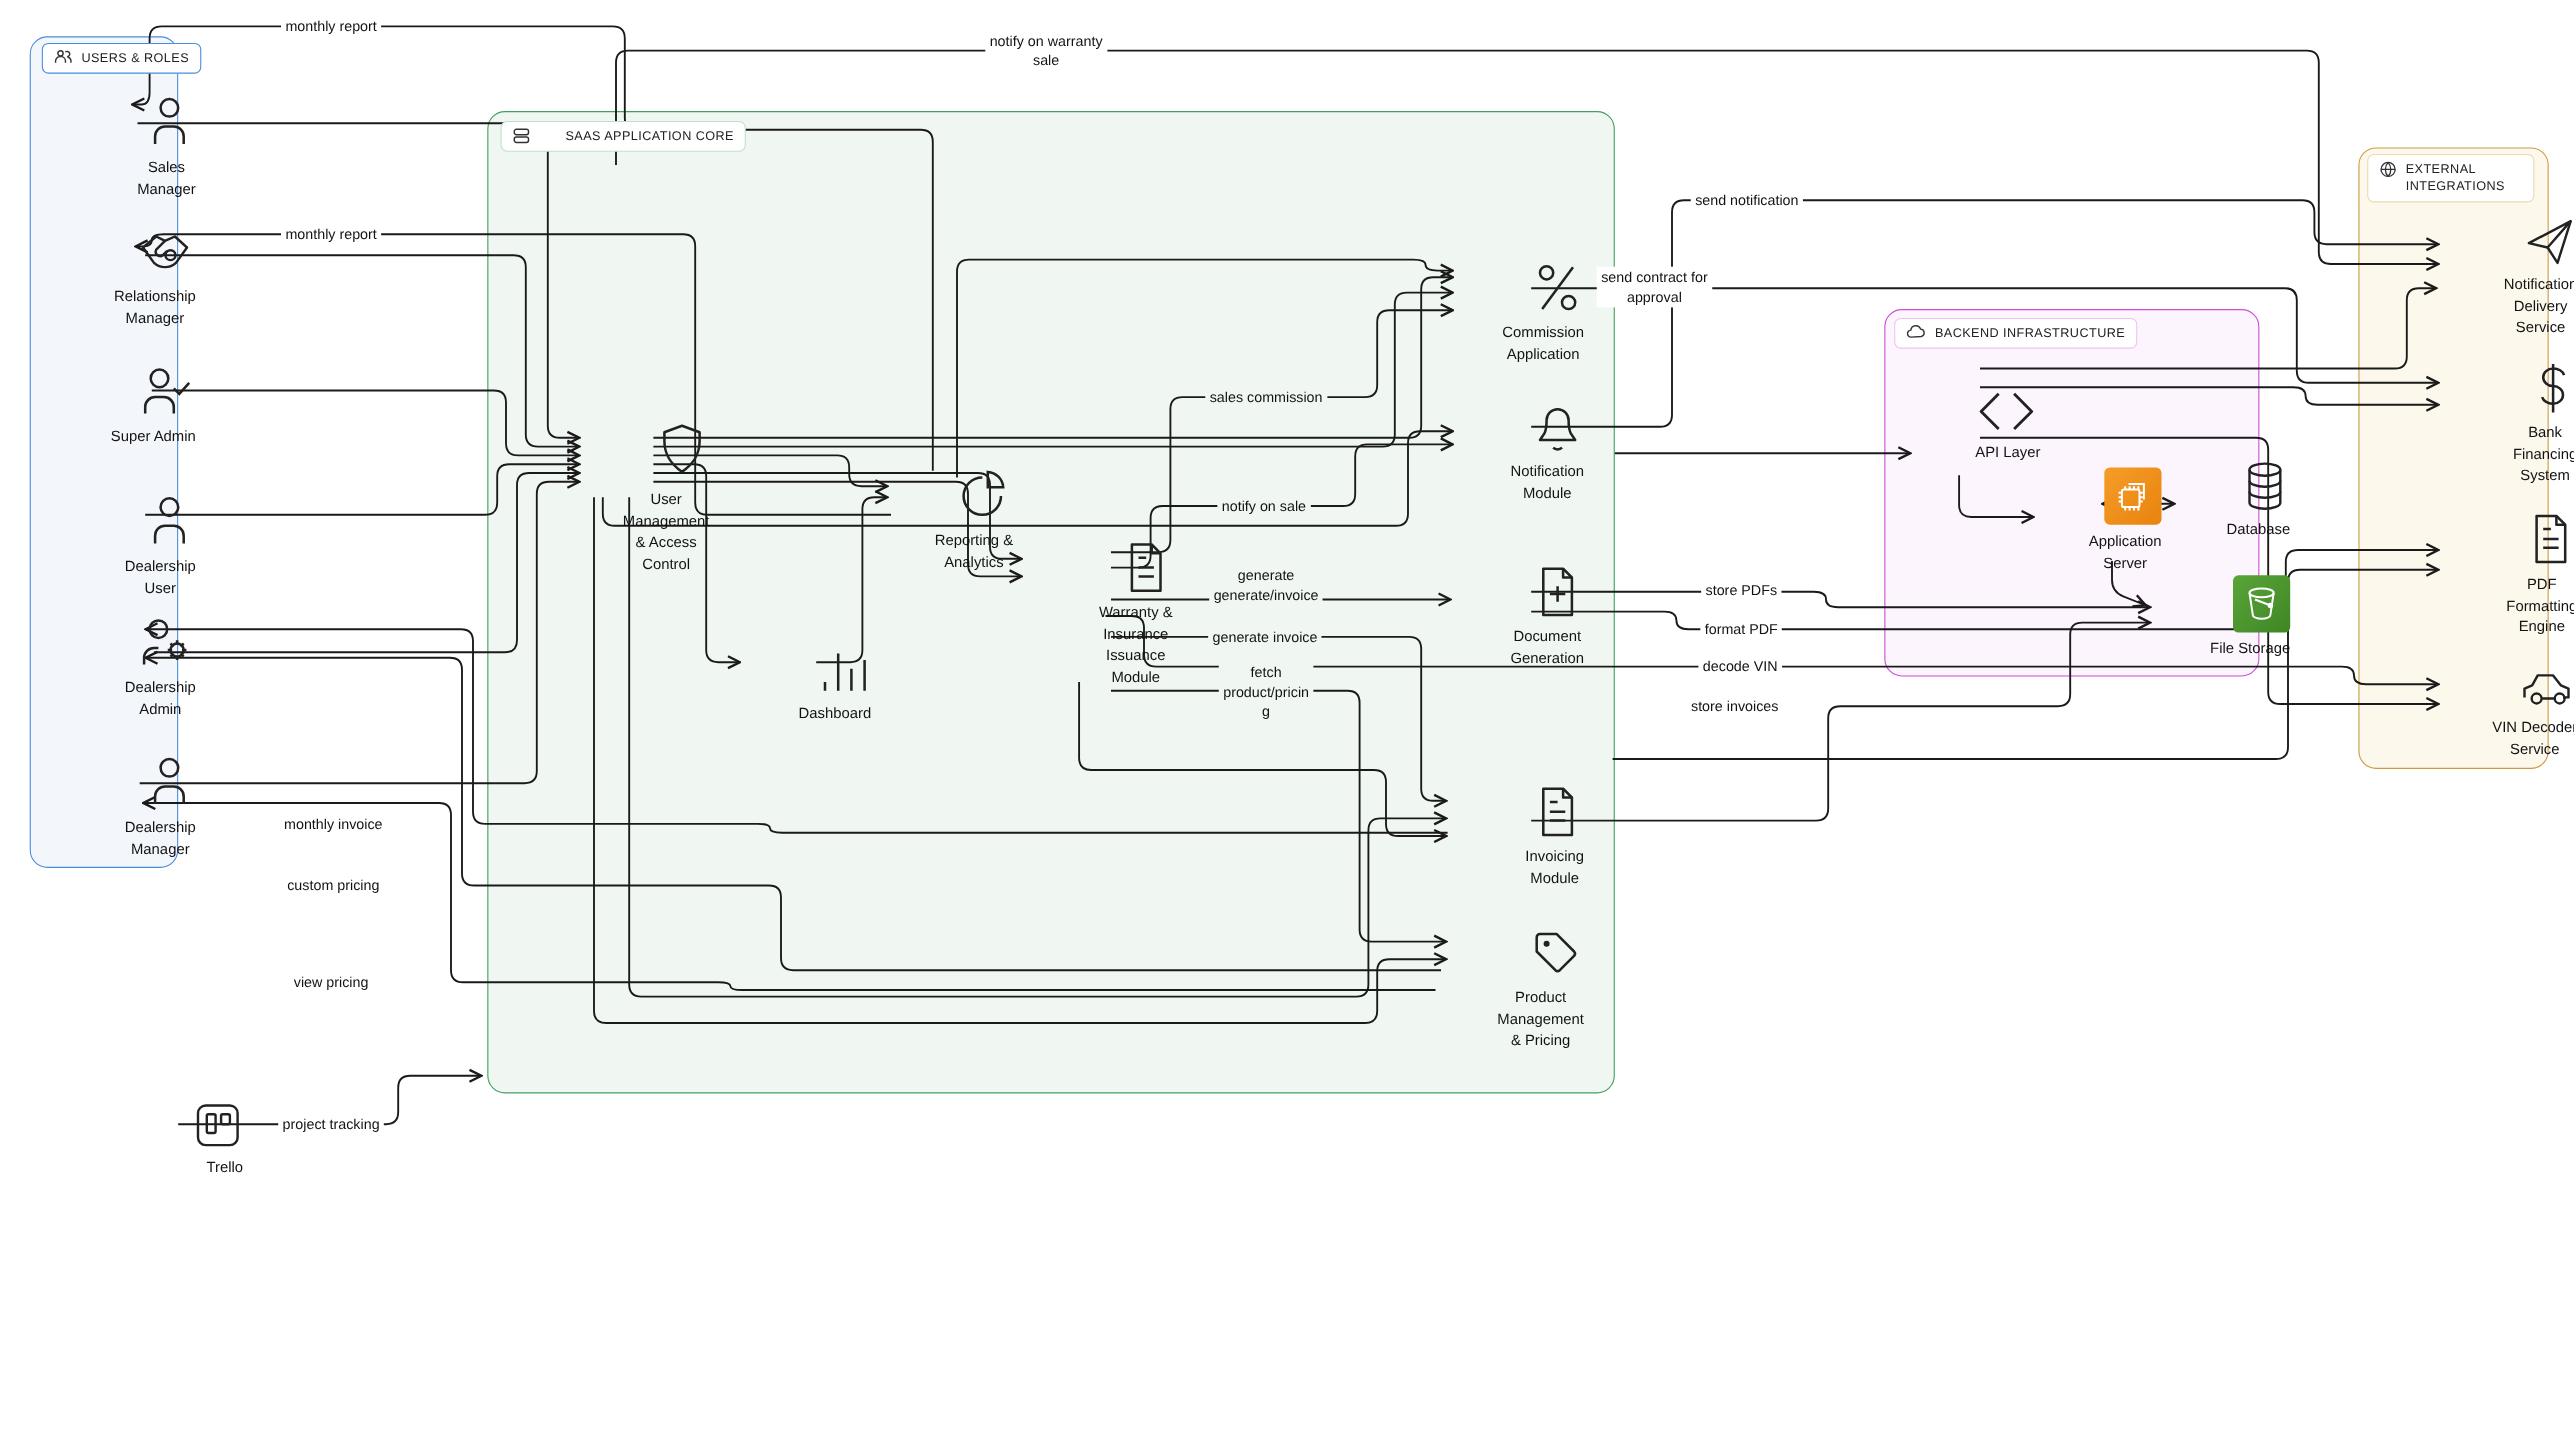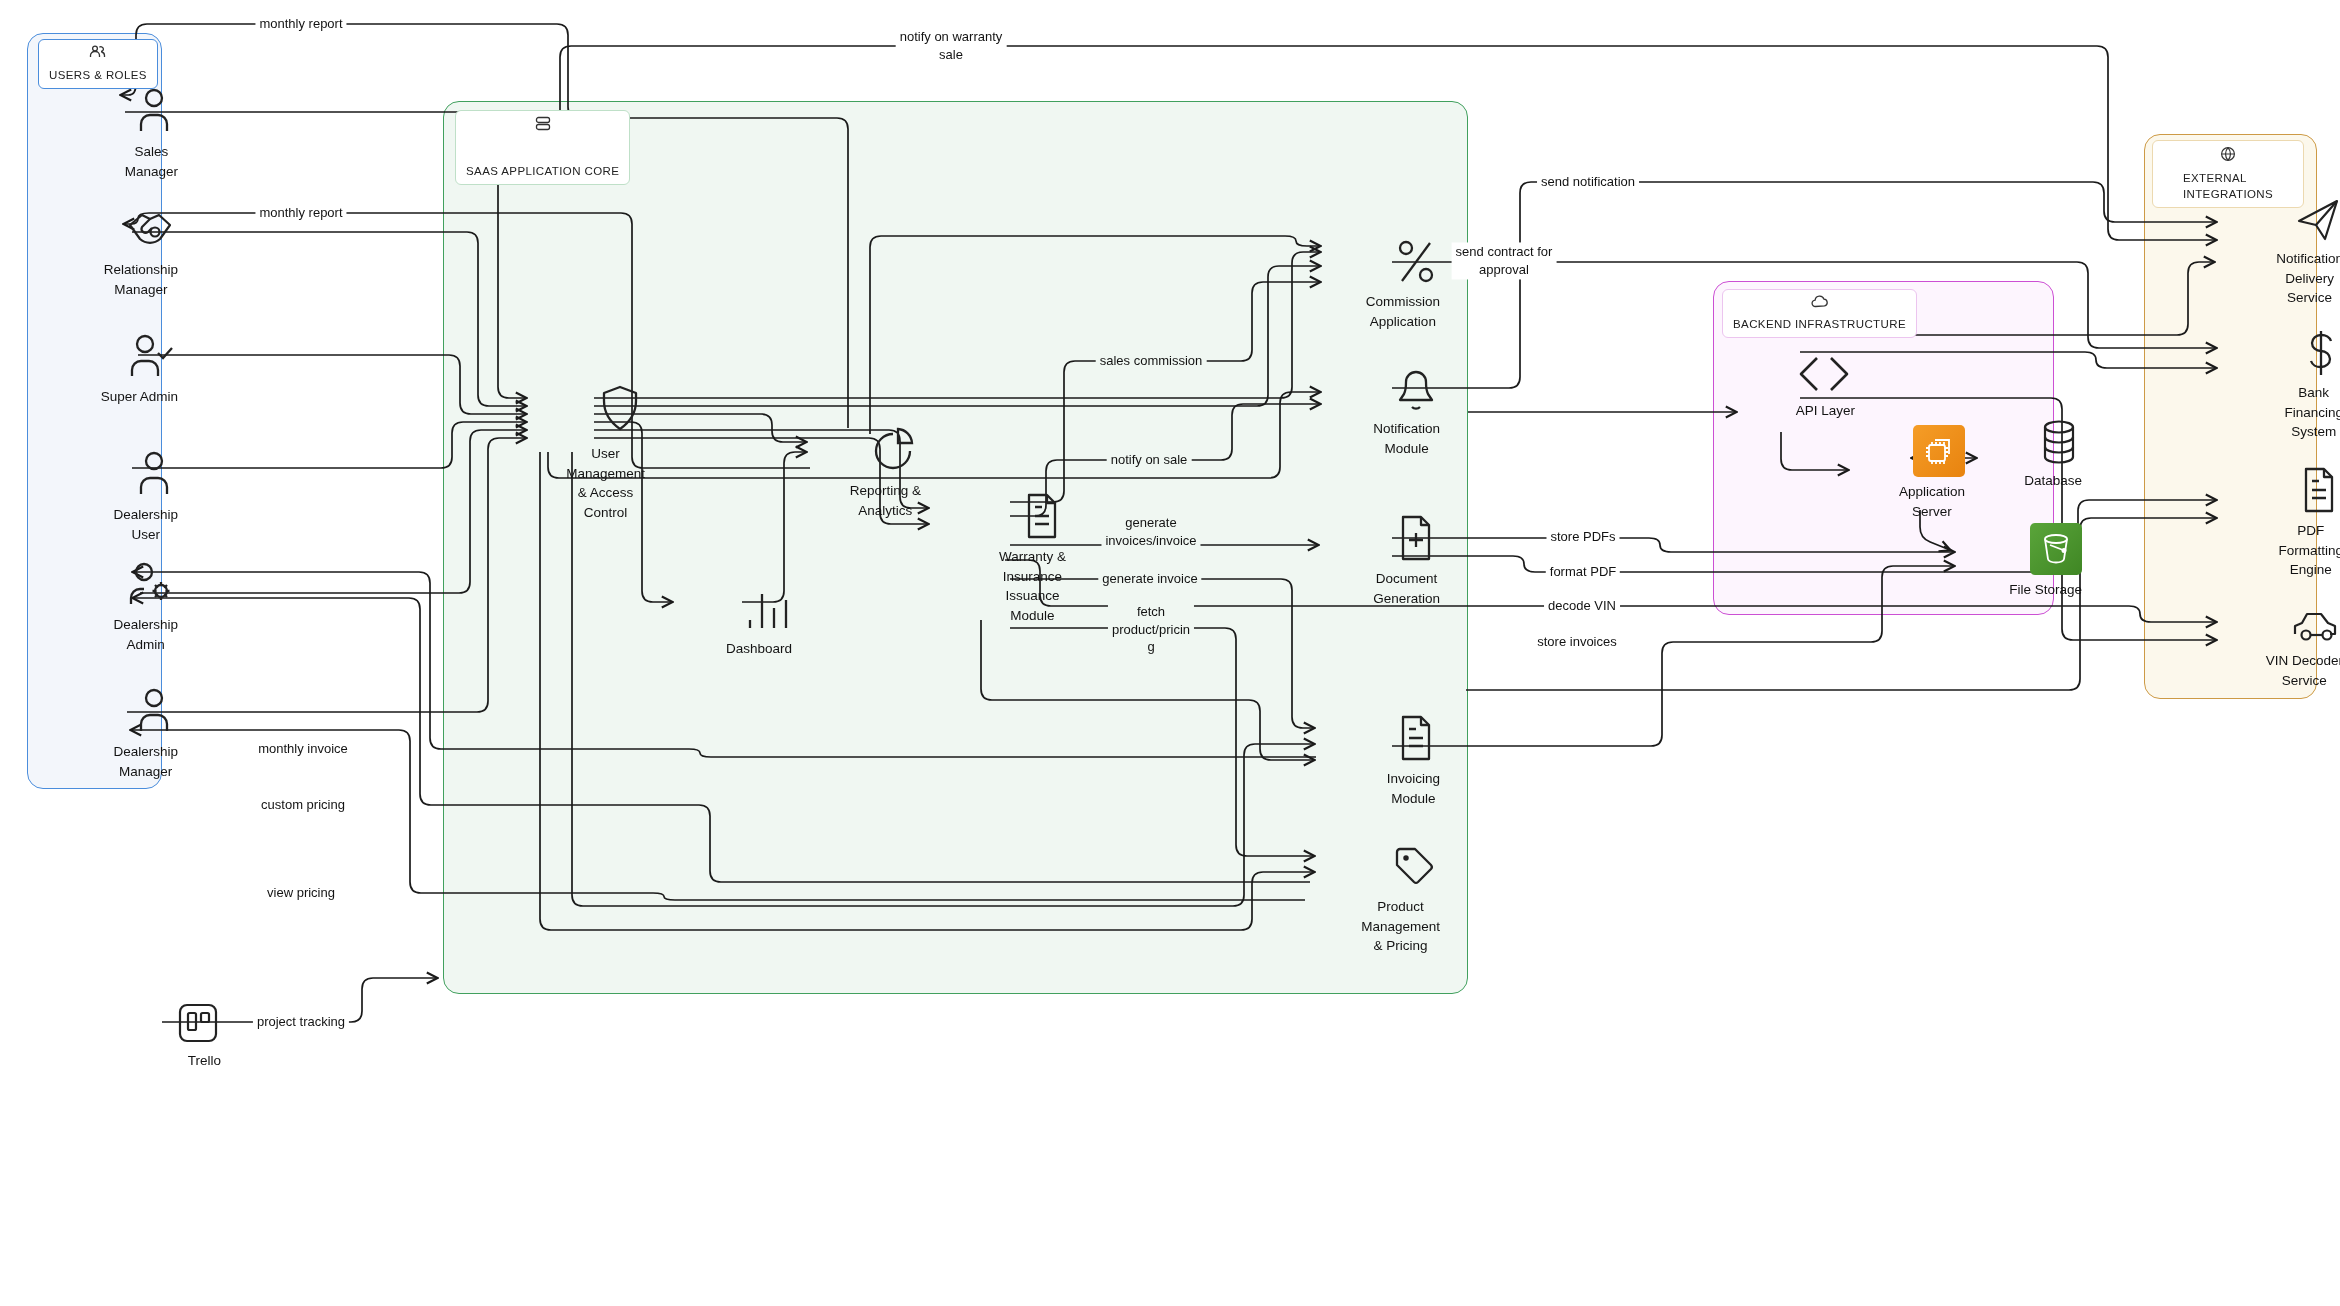--- a/index.html
+++ b/index.html
@@ -3,23 +3,23 @@
 <meta charset="utf-8">
 <style>
   html,body{margin:0;padding:0;background:#ffffff;}
   body{width:2340px;height:1306px;font-family:"Liberation Sans",sans-serif;position:relative;overflow:hidden;}
   .canvas{position:absolute;inset:0;}
   .grp{position:absolute;border-radius:16px;border:1.8px solid #999;z-index:0;}
   .grp-users{border-color:var(--users-border);background:var(--users-bg);}
   .grp-saas{border-color:var(--saas-border);background:var(--saas-bg);}
   .grp-backend{border-color:var(--backend-border);background:var(--backend-bg);}
   .grp-external{border-color:var(--external-border);background:var(--external-bg);}
-  .badge{position:absolute;display:flex;gap:8px;align-items:center;background:#fff;
+  .badge{position:absolute;display:flex;gap:8px;align-items:flex-start;background:#fff;
          border:1px solid #bbb;border-radius:6px;padding:5px 10px;font-size:11.5px;
-         letter-spacing:.4px;color:#222;z-index:3;white-space:pre-line;line-height:1.4;flex-direction:column;}
+         letter-spacing:.4px;color:#222;z-index:3;white-space:pre-line;line-height:1.4;}
   .badge-users{border-color:var(--users-border);}
   .badge-saas{border-color:#bfe0c8;gap:32px;}
   .badge-backend{border-color:#ecc5ef;}
   .badge-external{border-color:#ecd9b0;}
   svg.edges{position:absolute;left:0;top:0;z-index:1;}
   .node{position:absolute;width:170px;margin-left:-85px;display:flex;flex-direction:column;
         align-items:flex-end;z-index:2;}
   .node .lbl{margin-top:5px;font-size:13.5px;line-height:1.45;text-align:center;
              white-space:pre-line;color:#131313;}
   .icon{display:block;}
@@ -386,21 +386,21 @@
 Service</span>
   </div>
 
   <div class="elabel" style="left:301px;top:24px">monthly report</div>
   <div class="elabel" style="left:951px;top:46px">notify on warranty
 sale</div>
   <div class="elabel" style="left:301px;top:213px">monthly report</div>
   <div class="elabel in-saas" style="left:1151px;top:361px">sales commission</div>
   <div class="elabel in-saas" style="left:1149px;top:460px">notify on sale</div>
   <div class="elabel in-saas" style="left:1151px;top:532px">generate
-invoices/invoice</div>
+generate/invoice</div>
   <div class="elabel in-saas" style="left:1150px;top:579px">generate invoice</div>
   <div class="elabel in-saas" style="left:1151px;top:629px">fetch
 product/pricin
 g</div>
   <div class="elabel" style="left:303px;top:749px">monthly invoice</div>
   <div class="elabel" style="left:303px;top:805px">custom pricing</div>
   <div class="elabel" style="left:301px;top:893px">view pricing</div>
   <div class="elabel" style="left:301px;top:1022px">project tracking</div>
   <div class="elabel" style="left:1588px;top:182px">send notification</div>
   <div class="elabel" style="left:1504px;top:261px">send contract for

